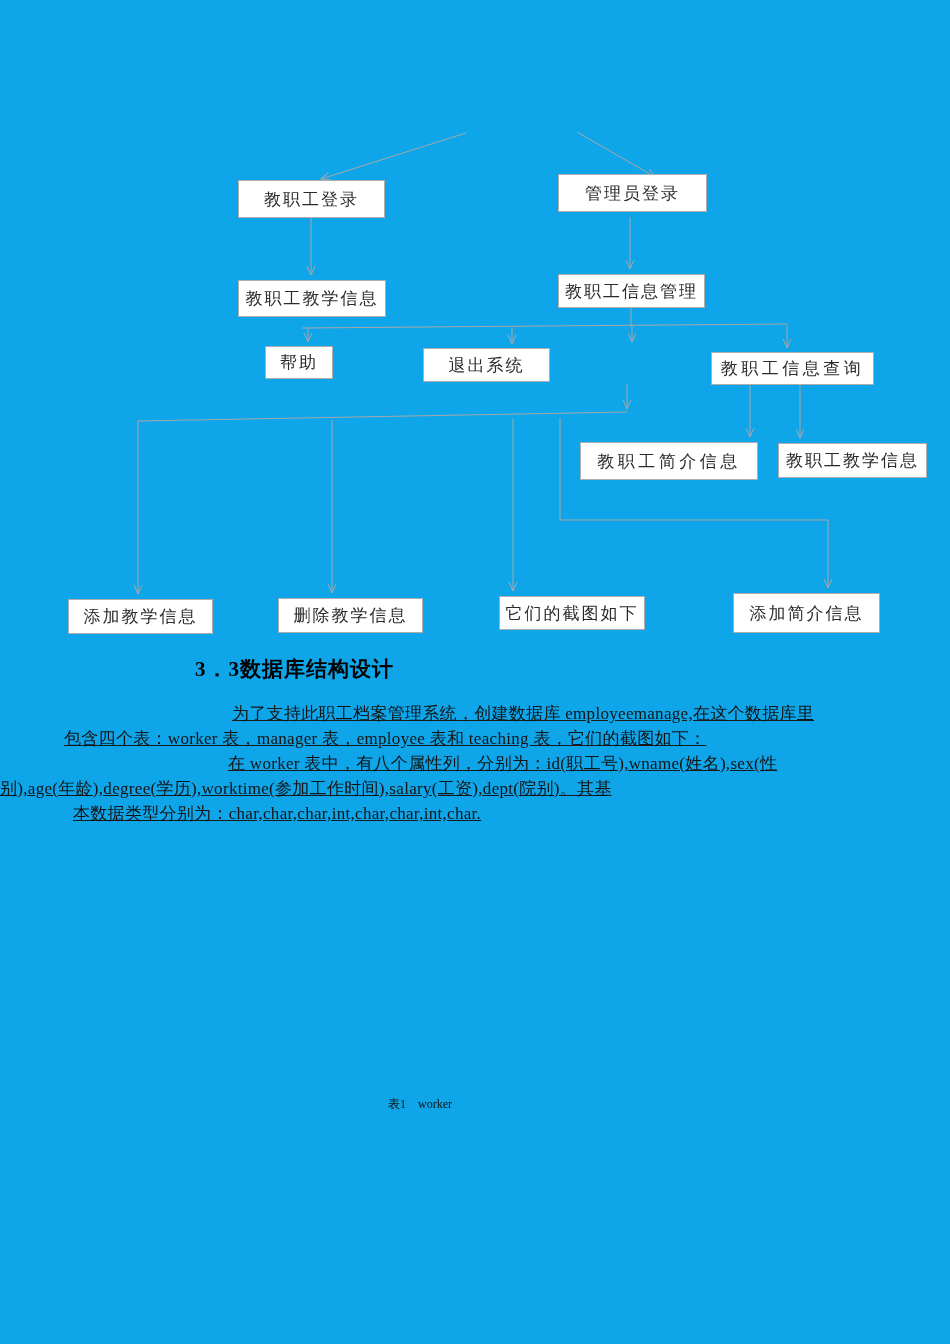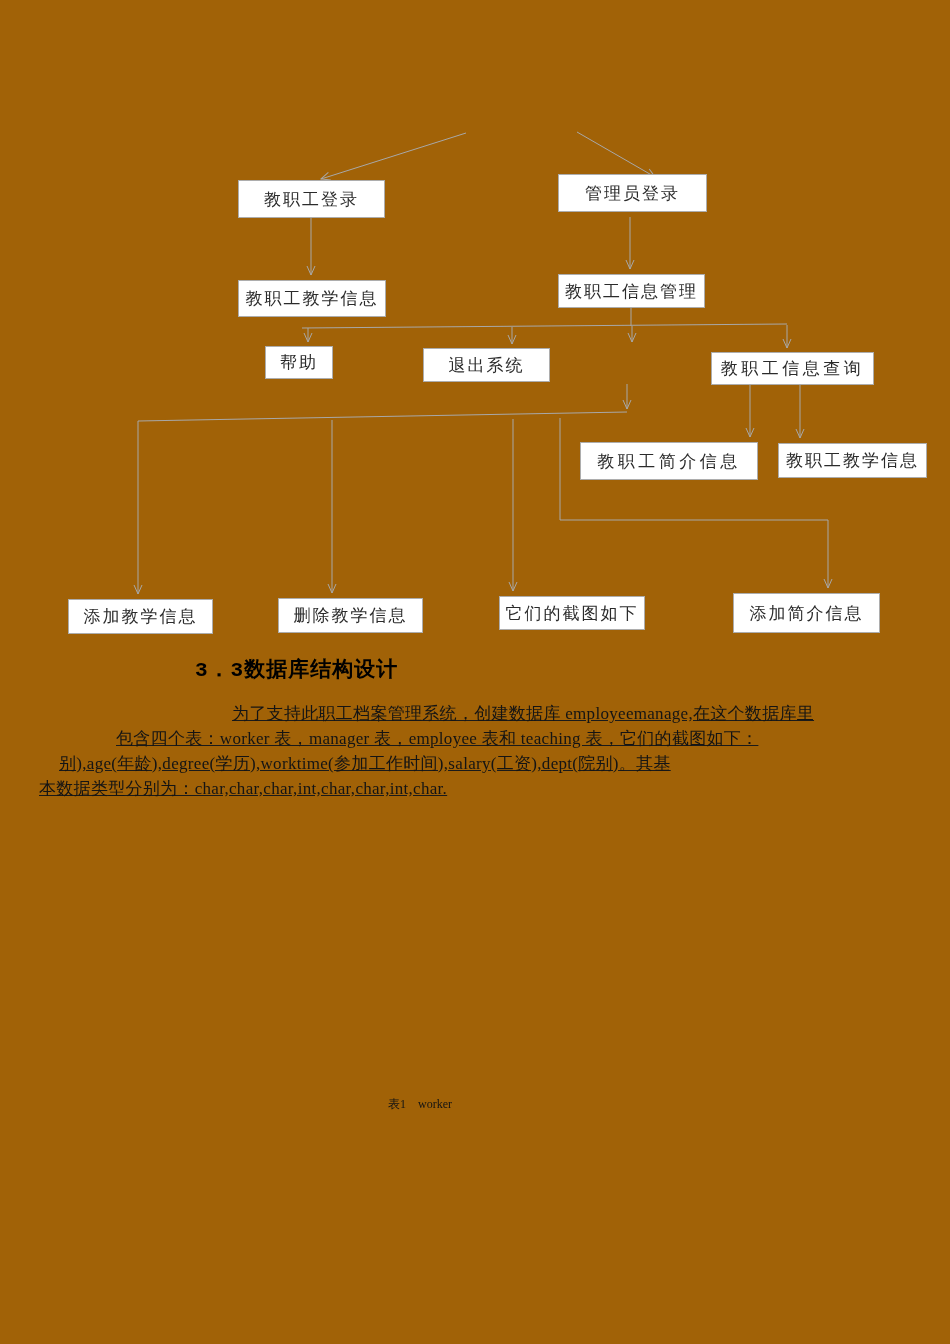--- a/index.html
+++ b/index.html
@@ -1,37 +1,37 @@
 <!DOCTYPE html>
 <html><head>
 <meta charset="utf-8">
 <style>
   html,body{margin:0;padding:0;background:#e8e8e8;}
   .page{
     position:relative;
     width:950px;height:1344px;
-    background:#a16207;
+    background:#0ea5e9;
     overflow:hidden;
     font-family:"Liberation Serif","DejaVu Serif",serif;
     color:#1a1a1a;
   }
   svg.connectors{position:absolute;left:0;top:0;}
   .node{
     position:absolute;
     border:1px solid #adadad;
     background:#ffffff;
     display:flex;align-items:center;justify-content:center;
     font-size:17px;letter-spacing:2px;color:#2b2b2b;
     white-space:nowrap;
     box-sizing:border-box;
   }
   .node.wide{letter-spacing:3.5px;}
   .heading{
     position:absolute;left:195px;top:655px;
-    font-family:Liberation Mono, monospace;
+    font-family:Liberation Serif, serif;
     font-weight:bold;font-size:21px;letter-spacing:1px;color:#000;
   }
   .bodytext{position:absolute;left:0;top:701px;width:950px;text-decoration:underline;}
   .bodytext .line{
     font-size:17px;line-height:25px;letter-spacing:0.3px;
     white-space:pre;color:#141414;
   }
   .caption{
     position:absolute;left:388px;top:1096px;
     font-size:12px;white-space:pre;color:#141414;
@@ -95,20 +95,21 @@
   <div class="node" style="left:278px;top:598px;width:145px;height:35px">删除教学信息</div>
 
   <div class="node" style="left:499px;top:596px;width:146px;height:34px">它们的截图如下</div>
 
   <div class="node" style="left:733px;top:593px;width:147px;height:40px">添加简介信息</div>
 
   <div class="heading">3．3数据库结构设计</div>
 
   <div class="bodytext">
     <div class="line" style="padding-left:232px">为了支持此职工档案管理系统，创建数据库 employeemanage,在这个数据库里</div>
-    <div class="line" style="padding-left:116px">包含四个表：worker 表，manager 表，employee 表和 teaching 表，它们的截图如下：</div>
-    <div class="line" style="padding-left:59px">别),age(年龄),degree(学历),worktime(参加工作时间),salary(工资),dept(院别)。其基</div>
-    <div class="line" style="padding-left:39px">本数据类型分别为：char,char,char,int,char,char,int,char.</div>
+    <div class="line" style="padding-left:64px">包含四个表：worker 表，manager 表，employee 表和 teaching 表，它们的截图如下：</div>
+    <div class="line" style="padding-left:228px">在 worker 表中，有八个属性列，分别为：id(职工号),wname(姓名),sex(性</div>
+    <div class="line" style="">别),age(年龄),degree(学历),worktime(参加工作时间),salary(工资),dept(院别)。其基</div>
+    <div class="line" style="padding-left:73px">本数据类型分别为：char,char,char,int,char,char,int,char.</div>
   </div>
 
   <div class="caption">表1    worker</div>
 
 </div>
 
 </body></html>

